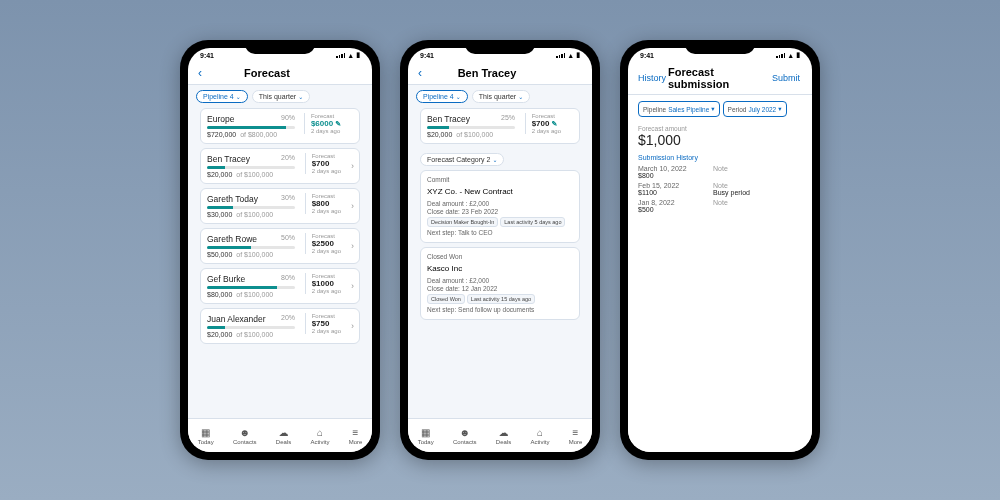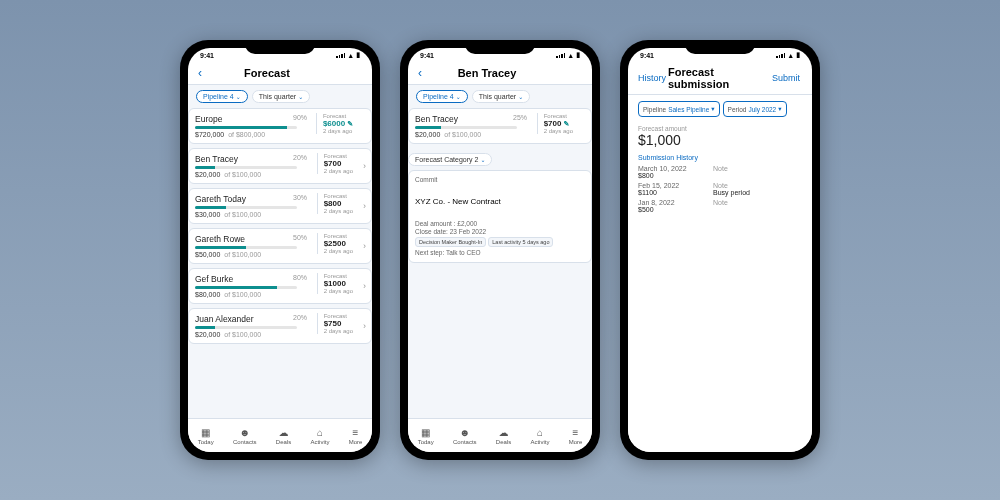--- a/index.html
+++ b/index.html
@@ -24,21 +24,21 @@
 .sig i:nth-child(1){height:2px}.sig i:nth-child(2){height:3px}.sig i:nth-child(3){height:4px}.sig i:nth-child(4){height:5px}
 .wifi,.batt{font-size:7px}
 .navbar{display:flex;align-items:center;justify-content:space-between;padding:4px 10px;border-bottom:1px solid var(--line)}
 .navbar .title{font-size:11px;font-weight:600}
 .navbar .back{color:var(--blue);font-size:12px}
 .navbar .side{color:var(--blue);font-size:9px;min-width:30px}
 .filters{display:flex;gap:4px;padding:5px 8px;background:var(--panel)}
 .pill{border:1px solid var(--line);background:#fff;border-radius:10px;padding:2px 6px;font-size:7px;color:#333;display:inline-flex;align-items:center;gap:2px}
 .pill.blue{border-color:var(--blue);color:var(--blue)}
 .chev{font-size:6px;color:var(--blue)}
-.list{flex:1;overflow:hidden;background:var(--panel);padding:0 0}
+.list{flex:1;overflow:hidden;background:var(--panel);padding:0 12px}
 .card{background:#fff;border:1px solid var(--line);border-radius:6px;padding:5px 6px;margin-bottom:4px;position:relative}
 .row{display:flex;justify-content:space-between;align-items:flex-start}
 .name{font-size:8.5px;font-weight:500;color:#222}
 .pct{font-size:7px;color:var(--lightgrey)}
 .bar{height:3px;background:#e5e5e5;border-radius:2px;margin:2px 0;position:relative;overflow:hidden}
 .bar i{position:absolute;left:0;top:0;bottom:0;background:var(--teal)}
 .amts{display:flex;justify-content:space-between;font-size:7px;color:#333}
 .amts .of{color:var(--lightgrey);margin-left:2px}
 .fc{position:absolute;right:18px;top:4px;text-align:left;border-left:1px solid var(--line);padding-left:6px}
 .fc .lbl{font-size:6px;color:var(--lightgrey)}
@@ -46,21 +46,21 @@
 .fc .val.teal{color:var(--teal)}
 .fc .ago{font-size:6px;color:var(--lightgrey)}
 .card .go{position:absolute;right:5px;top:50%;transform:translateY(-50%);color:var(--lightgrey);font-size:9px}
 .pencil{color:var(--teal);font-size:7px;margin-left:2px}
 .tabbar{height:34px;border-top:1px solid var(--line);display:flex;justify-content:space-around;align-items:center;background:#fff}
 .tab{display:flex;flex-direction:column;align-items:center;font-size:6px;color:#555;gap:1px}
 .tab .ico{font-size:10px}
 
 .dealcard{background:#fff;border:1px solid var(--line);border-radius:6px;padding:5px 6px;margin:4px 0;font-size:7px}
 .dealcard .stg{font-size:6.5px;color:var(--grey)}
-.dealcard .dtitle{font-size:8px;font-weight:500;margin:14px 0}
+.dealcard .dtitle{font-size:8px;font-weight:500;margin:4px 0}
 .dealcard .drow{font-size:6.5px;color:var(--grey);margin:1px 0}
 .tags{display:flex;gap:2px;margin:2px 0}
 .tag{background:var(--panel);border:1px solid var(--line);border-radius:3px;padding:1px 3px;font-size:5.5px;color:#444}
 
 .formbody{flex:1;background:#fff;padding:6px 10px;overflow:hidden}
 .fgrp{margin-bottom:6px}
 .flbl{font-size:6.5px;color:var(--lightgrey)}
 .fval{font-size:14px;color:#222}
 .pills3{display:flex;gap:3px;margin-bottom:8px}
 .pill3{border:1px solid var(--blue);color:var(--blue);border-radius:4px;padding:3px 4px;font-size:6.5px;display:flex;align-items:center;gap:2px}
@@ -301,20 +301,31 @@
   <div class="dealcard">
     <div class="stg">Commit</div>
     <div class="dtitle">XYZ Co. - New Contract</div>
     <div class="drow">Deal amount : £2,000</div>
     <div class="drow">Close date: 23 Feb 2022</div>
     <div class="tags">
               <span class="tag">Decision Maker Bought-In</span>
               <span class="tag">Last activity 5 days ago</span>
             </div>
     <div class="drow">Next step: Talk to CEO</div>
+  </div>
+  <div class="dealcard">
+    <div class="stg">Closed Won</div>
+    <div class="dtitle">Kasco Inc</div>
+    <div class="drow">Deal amount : £2,000</div>
+    <div class="drow">Close date: 12 Jan 2022</div>
+    <div class="tags">
+              <span class="tag">Closed Won</span>
+              <span class="tag">Last activity 15 days ago</span>
+            </div>
+    <div class="drow">Next step: Send follow up documents</div>
   </div>
         </div>
     </div>
     <div class="tabbar">
       <div class="tab">
           <span class="ico">▦</span>
           <span>Today</span>
         </div>
       <div class="tab">
           <span class="ico">☻</span>

